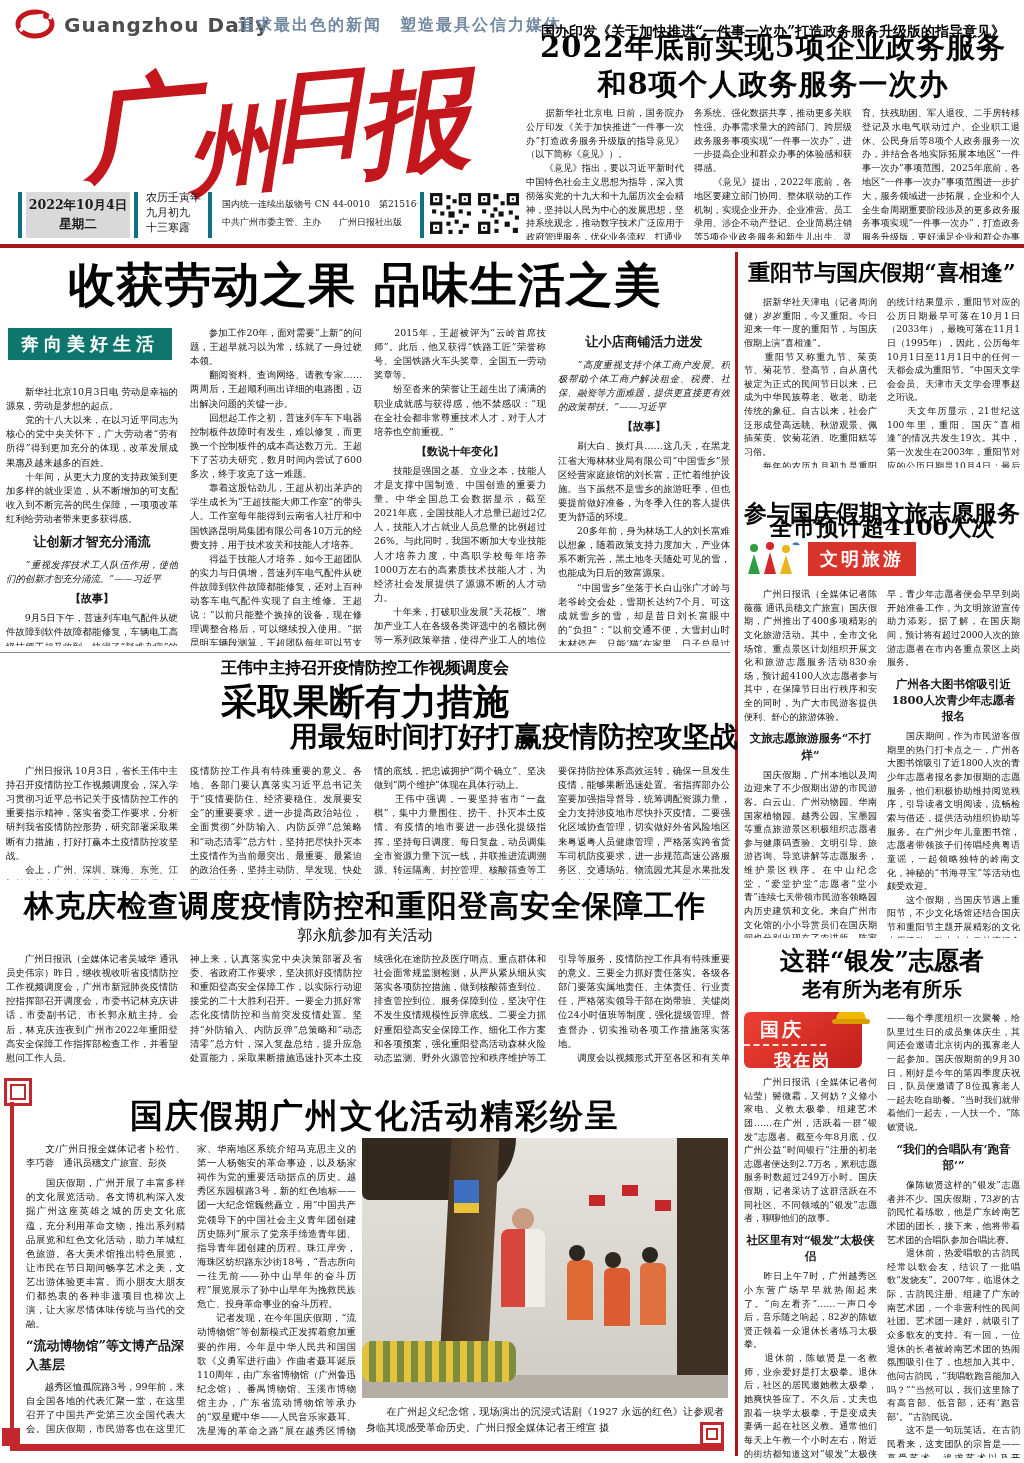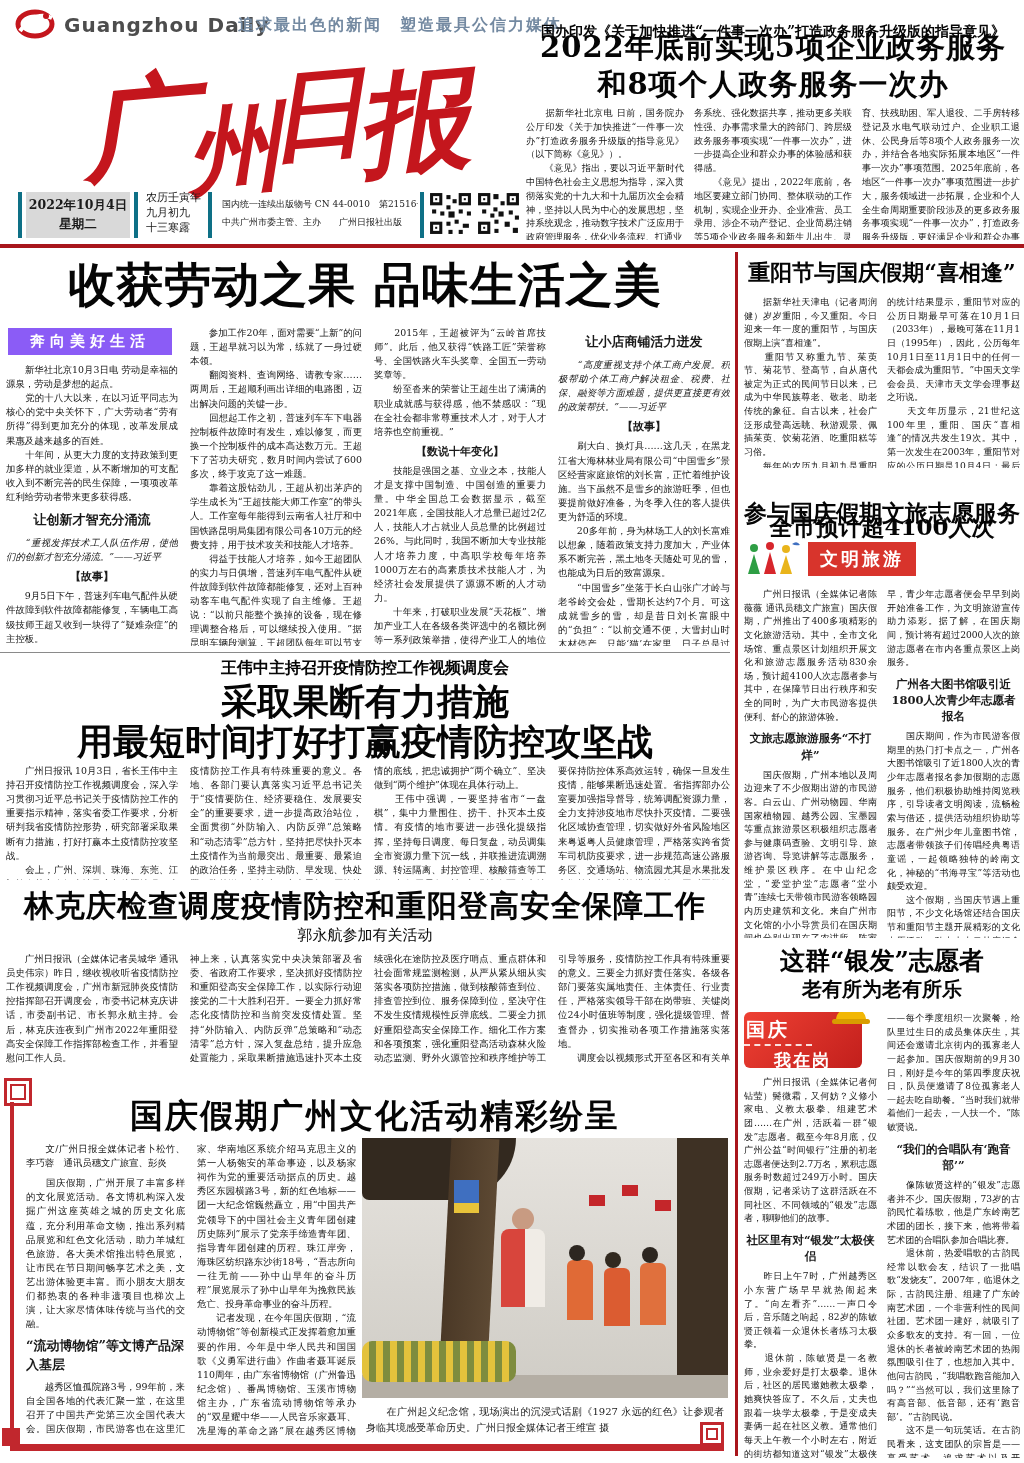--- a/index.html
+++ b/index.html
@@ -8,37 +8,37 @@
   .abs{position:absolute;}
   .sans{font-family:"DejaVu Sans","Liberation Sans",sans-serif;font-weight:bold;}
   .btxt{font-size:9.4px;line-height:1.5;text-align:justify;white-space:pre-line;color:#141414;}
   .cols{display:flex;gap:12px;}
   .col{flex:1;overflow:hidden;}
   .hl{font-weight:bold;color:#050505;text-align:center;}
   .subhead{font-weight:bold;text-align:center;font-size:13px;margin:7px 0;white-space:normal;}
   .subhead-sm{font-weight:bold;text-align:center;font-size:11.5px;margin:6px 0;white-space:normal;line-height:1.4;}
   .bracket{font-weight:bold;text-align:center;font-size:11px;margin:5px 0;}
   .quote{font-style:italic;}
-  .leadtag{background:#8b5cf6;color:#fff;font-weight:bold;font-size:15px;letter-spacing:5px;
-           text-align:center;padding:4px 0;margin:2px 6px 8px 2px;font-family:"DejaVu Sans",sans-serif;}
+  .leadtag{background:#0f766e;color:#fff;font-weight:bold;font-size:18px;letter-spacing:5px;
+           text-align:center;padding:4px 0;margin:2px 6px 25px 2px;font-family:"DejaVu Sans",sans-serif;}
   .hair{position:absolute;background:#8a8a8a;height:1px;}
   .redbar{position:absolute;background:#a8161c;}
   .masthead{display:flex;align-items:flex-start;justify-content:center;color:#c4161d;
             font-weight:bold;font-style:italic;letter-spacing:-10px;transform:rotate(-5deg);}
   .datebox{background:#d9d9d9;display:flex;flex-direction:column;justify-content:center;
            text-align:center;font-weight:bold;font-size:12.5px;line-height:1.5;}
   .tealbar{position:absolute;width:4px;height:46px;background:#0e7086;}
   .smallinfo{font-size:11px;line-height:1.35;}
   .pubinfo{font-size:9px;line-height:2;white-space:nowrap;}
   .badge-box{background:#d8342c;color:#fff;font-weight:bold;font-size:18px;letter-spacing:3px;
              padding:5px 12px;font-family:"DejaVu Sans",sans-serif;align-self:center;}
   .gq-badge{width:118px;height:56px;background:linear-gradient(135deg,#ee4033,#c21f1c);
             border-radius:6px;position:relative;color:#fff;font-family:"DejaVu Sans",sans-serif;
             margin:0 4px 8px 0;flex:none;}
-  .gq-l1{font-size:19px;font-weight:bold;letter-spacing:3px;padding:5px 0 1px 2px;
+  .gq-l1{font-size:19px;font-weight:bold;letter-spacing:3px;padding:5px 0 1px 16px;
          border-bottom:2px dashed rgba(255,255,255,.85);width:66px;}
   .gq-l2{font-size:17px;font-weight:bold;letter-spacing:2px;margin:3px 0 0 30px;}
   .knot{position:absolute;border:3px solid #c1272d;}
   .knot:after{content:"";position:absolute;inset:3px;border:2px solid #c1272d;}
   .photo{position:absolute;overflow:hidden;background:linear-gradient(#e6e3de,#cfccc5);}
   .cap{font-size:10px;line-height:1.6;text-align:justify;white-space:pre-line;}
 </style>
 </head>
 <body>
 
@@ -189,21 +189,21 @@
       <div class="btxt">　　刷大白、换灯具……这几天，在黑龙江省大海林林业局有限公司“中国雪乡”景区经营家庭旅馆的刘长富，正忙着维护设施。当下虽然不是雪乡的旅游旺季，但也要提前做好准备，为冬季入住的客人提供更为舒适的环境。
 　　20多年前，身为林场工人的刘长富难以想象，随着政策支持力度加大，产业体系不断完善，黑土地冬天随处可见的雪，也能成为日后的致富源泉。
 　　“中国雪乡”坐落于长白山张广才岭与老爷岭交会处，雪期长达约7个月。可这成就雪乡的雪，却是昔日刘长富眼中的“负担”：“以前交通不便，大雪封山时木材停产，只能‘猫’在家里，日子总是过得紧巴巴。”（下转2版）</div>
     </div>
   </div>
 
   <div class="hair" style="left:0;top:652px;width:730px;"></div>
 
   <div class="abs hl" style="left:0;top:658px;width:730px;font-size:16px;">王伟中主持召开疫情防控工作视频调度会</div>
   <div class="abs hl" style="left:0;top:678px;width:730px;font-size:36px;">采取果断有力措施</div>
-  <div class="abs hl" style="left:0;top:718px;width:730px;font-size:36px;">用最短时间打好打赢疫情防控攻坚战</div>
+  <div class="abs hl" style="left:8px;top:718px;width:730px;font-size:28px;text-align:right;">用最短时间打好打赢疫情防控攻坚战</div>
   <div class="abs cols" style="left:6px;top:764px;width:724px;height:116px;">
     <div class="col btxt">　　广州日报讯 10月3日，省长王伟中主持召开疫情防控工作视频调度会，深入学习贯彻习近平总书记关于疫情防控工作的重要指示精神，落实省委工作要求，分析研判我省疫情防控形势，研究部署采取果断有力措施，打好打赢本土疫情防控攻坚战。
 　　会上，广州、深圳、珠海、东莞、江门等有关市介绍疫情及应急处置情况，省疫情防控指挥部有关成员单位提出工作建议。
 　　王伟中强调，当前正值国庆假期，做好</div>
     <div class="col btxt">疫情防控工作具有特殊重要的意义。各地、各部门要认真落实习近平总书记关于“疫情要防住、经济要稳住、发展要安全”的重要要求，进一步提高政治站位，全面贯彻“外防输入、内防反弹”总策略和“动态清零”总方针，坚持把尽快扑灭本土疫情作为当前最突出、最重要、最紧迫的政治任务，坚持主动防、早发现、快处置、防外溢，坚决克服麻痹思想、厌战情绪、松劲心态，狠抓各项工作落实，坚决守住不发生规模性疫</div>
     <div class="col btxt">情的底线，把忠诚拥护“两个确立”、坚决做到“两个维护”体现在具体行动上。
 　　王伟中强调，一要坚持省市“一盘棋”，集中力量围住、捞干、扑灭本土疫情。有疫情的地市要进一步强化提级指挥，坚持每日调度、每日复盘，动员调集全市资源力量下沉一线，并联推进流调溯源、转运隔离、封控管理、核酸筛查等工作，力争用最短时间实现社会面动态清零，坚决防止疫情外溢出市出省特别是首都北京。其他市</div>
     <div class="col btxt">要保持防控体系高效运转，确保一旦发生疫情，能够果断迅速处置。省指挥部办公室要加强指导督导，统筹调配资源力量，全力支持涉疫地市尽快扑灭疫情。二要强化区域协查管理，切实做好外省风险地区来粤返粤人员健康管理，严格落实跨省货车司机防疫要求，进一步规范高速公路服务区、交通场站、物流园尤其是水果批发市场等相关场所的排查管控。同时要做好交通物流保通保畅，（下转2版）</div>
   </div>
 

